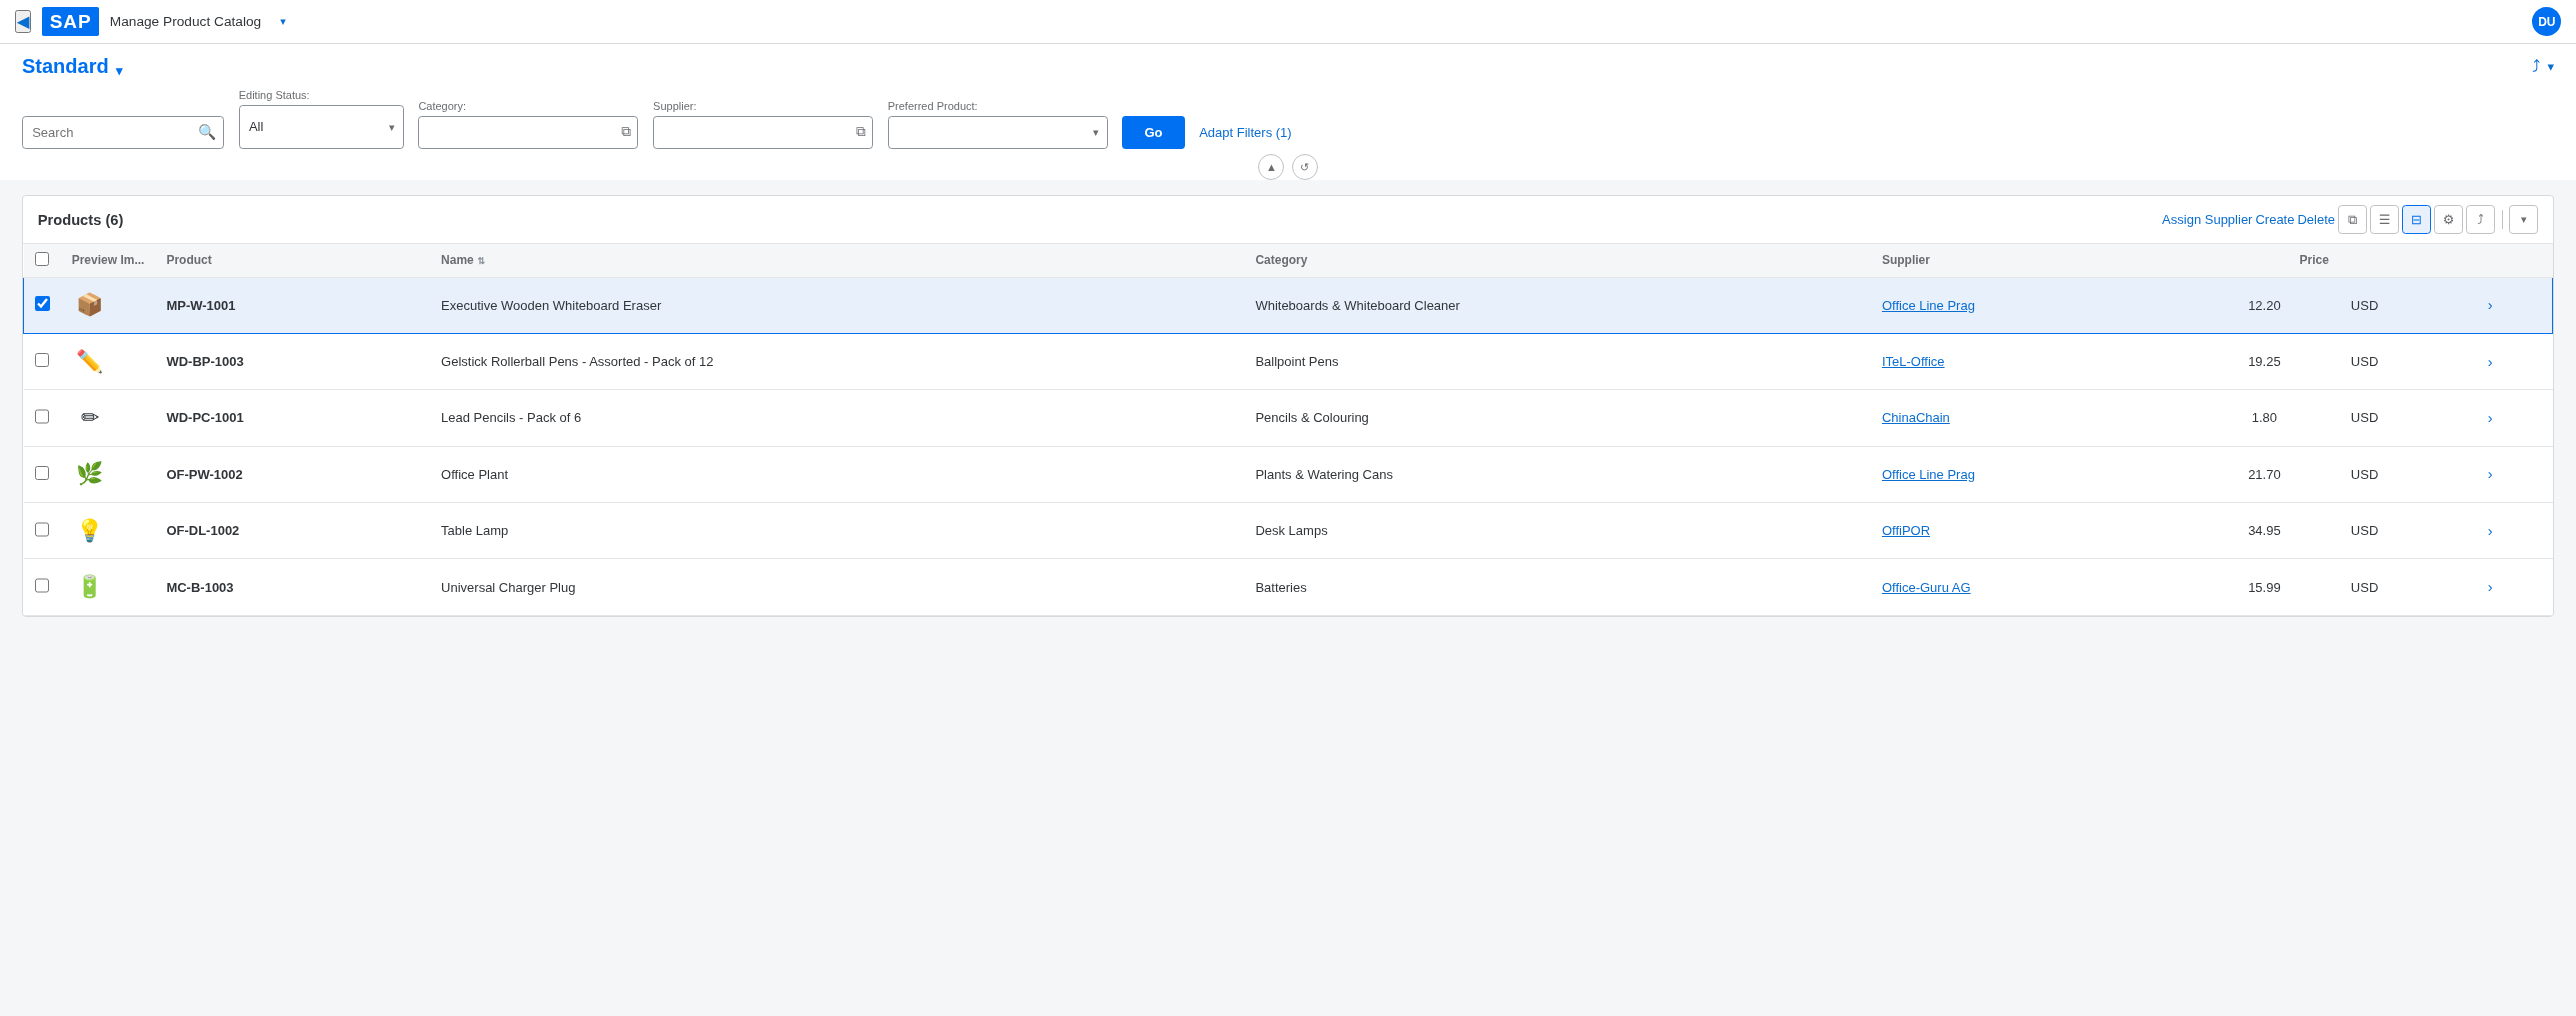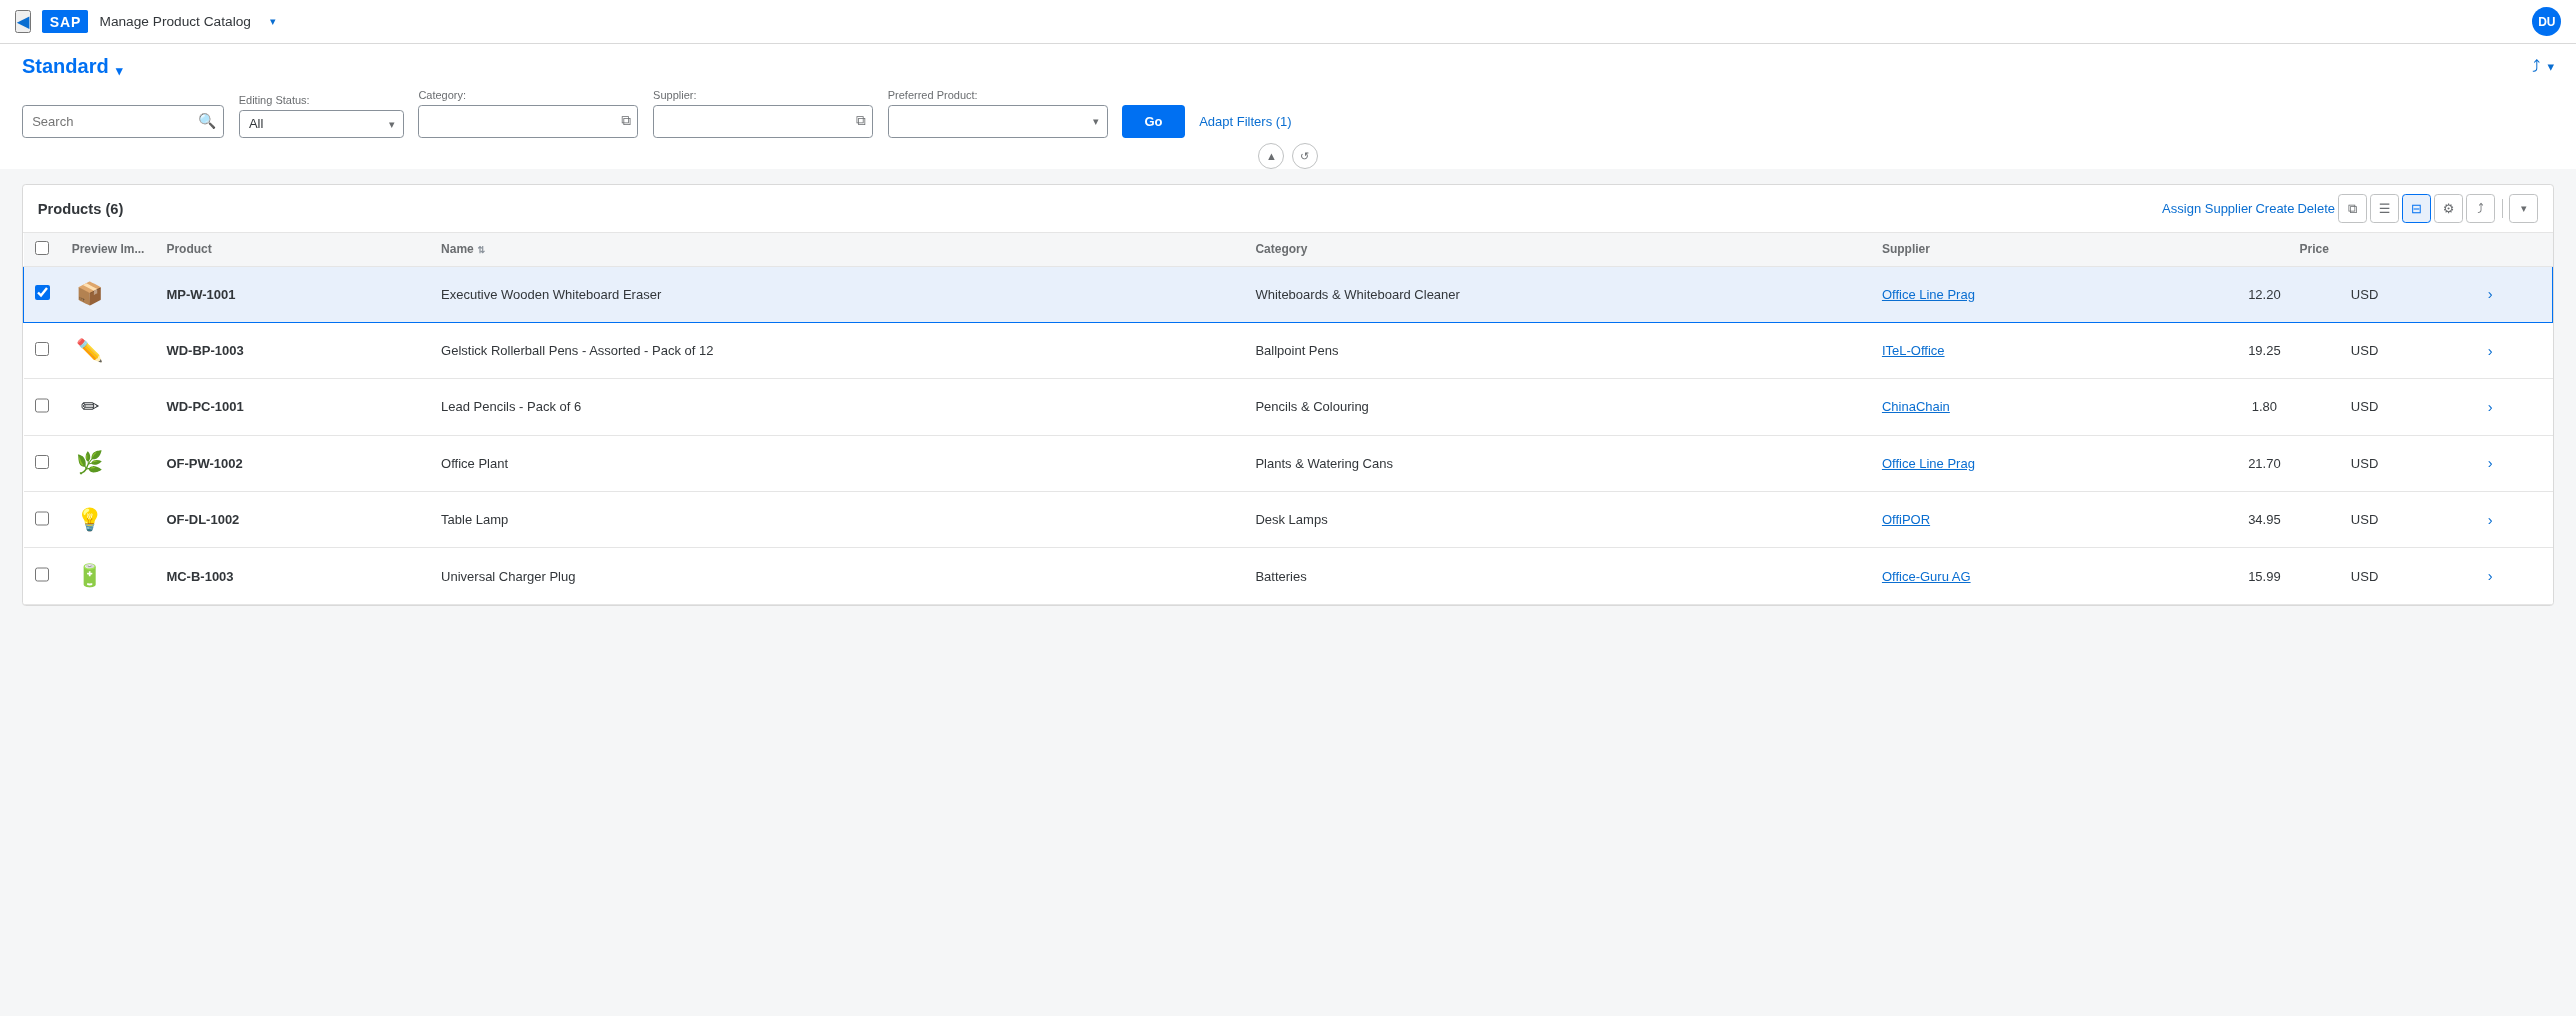--- a/index.html
+++ b/index.html
@@ -23,21 +23,21 @@
     }
     .sap-logo {
       display: flex;
       align-items: center;
       margin-right: 11px;
     }
     .sap-logo-box {
       background: #0070f2;
       color: #fff;
       font-weight: bold;
-      font-size: 14px;
+      font-size: 19px;
       padding: 3.7px 7.3px;
       border-radius: 1.8px;
       letter-spacing: 0.9px;
     }
     .nav-title {
       font-size: 13.7px;
       color: #32363a;
       display: flex;
       align-items: center;
       gap: 19px;
@@ -119,21 +119,21 @@
       right: 7.3px;
       top: 50%;
       transform: translateY(-50%);
       background: none;
       border: none;
       cursor: pointer;
       color: #6a6d70;
       font-size: 14.7px;
     }
     .select-field {
-      height: 28px;
+      height: 44px;
       border: 0.9px solid #89919a;
       border-radius: 3.7px;
       padding: 0 29px 0 9.2px;
       font-size: 13px;
       color: #32363a;
       background: #fff;
       outline: none;
       appearance: none;
       min-width: 165px;
       cursor: pointer;

